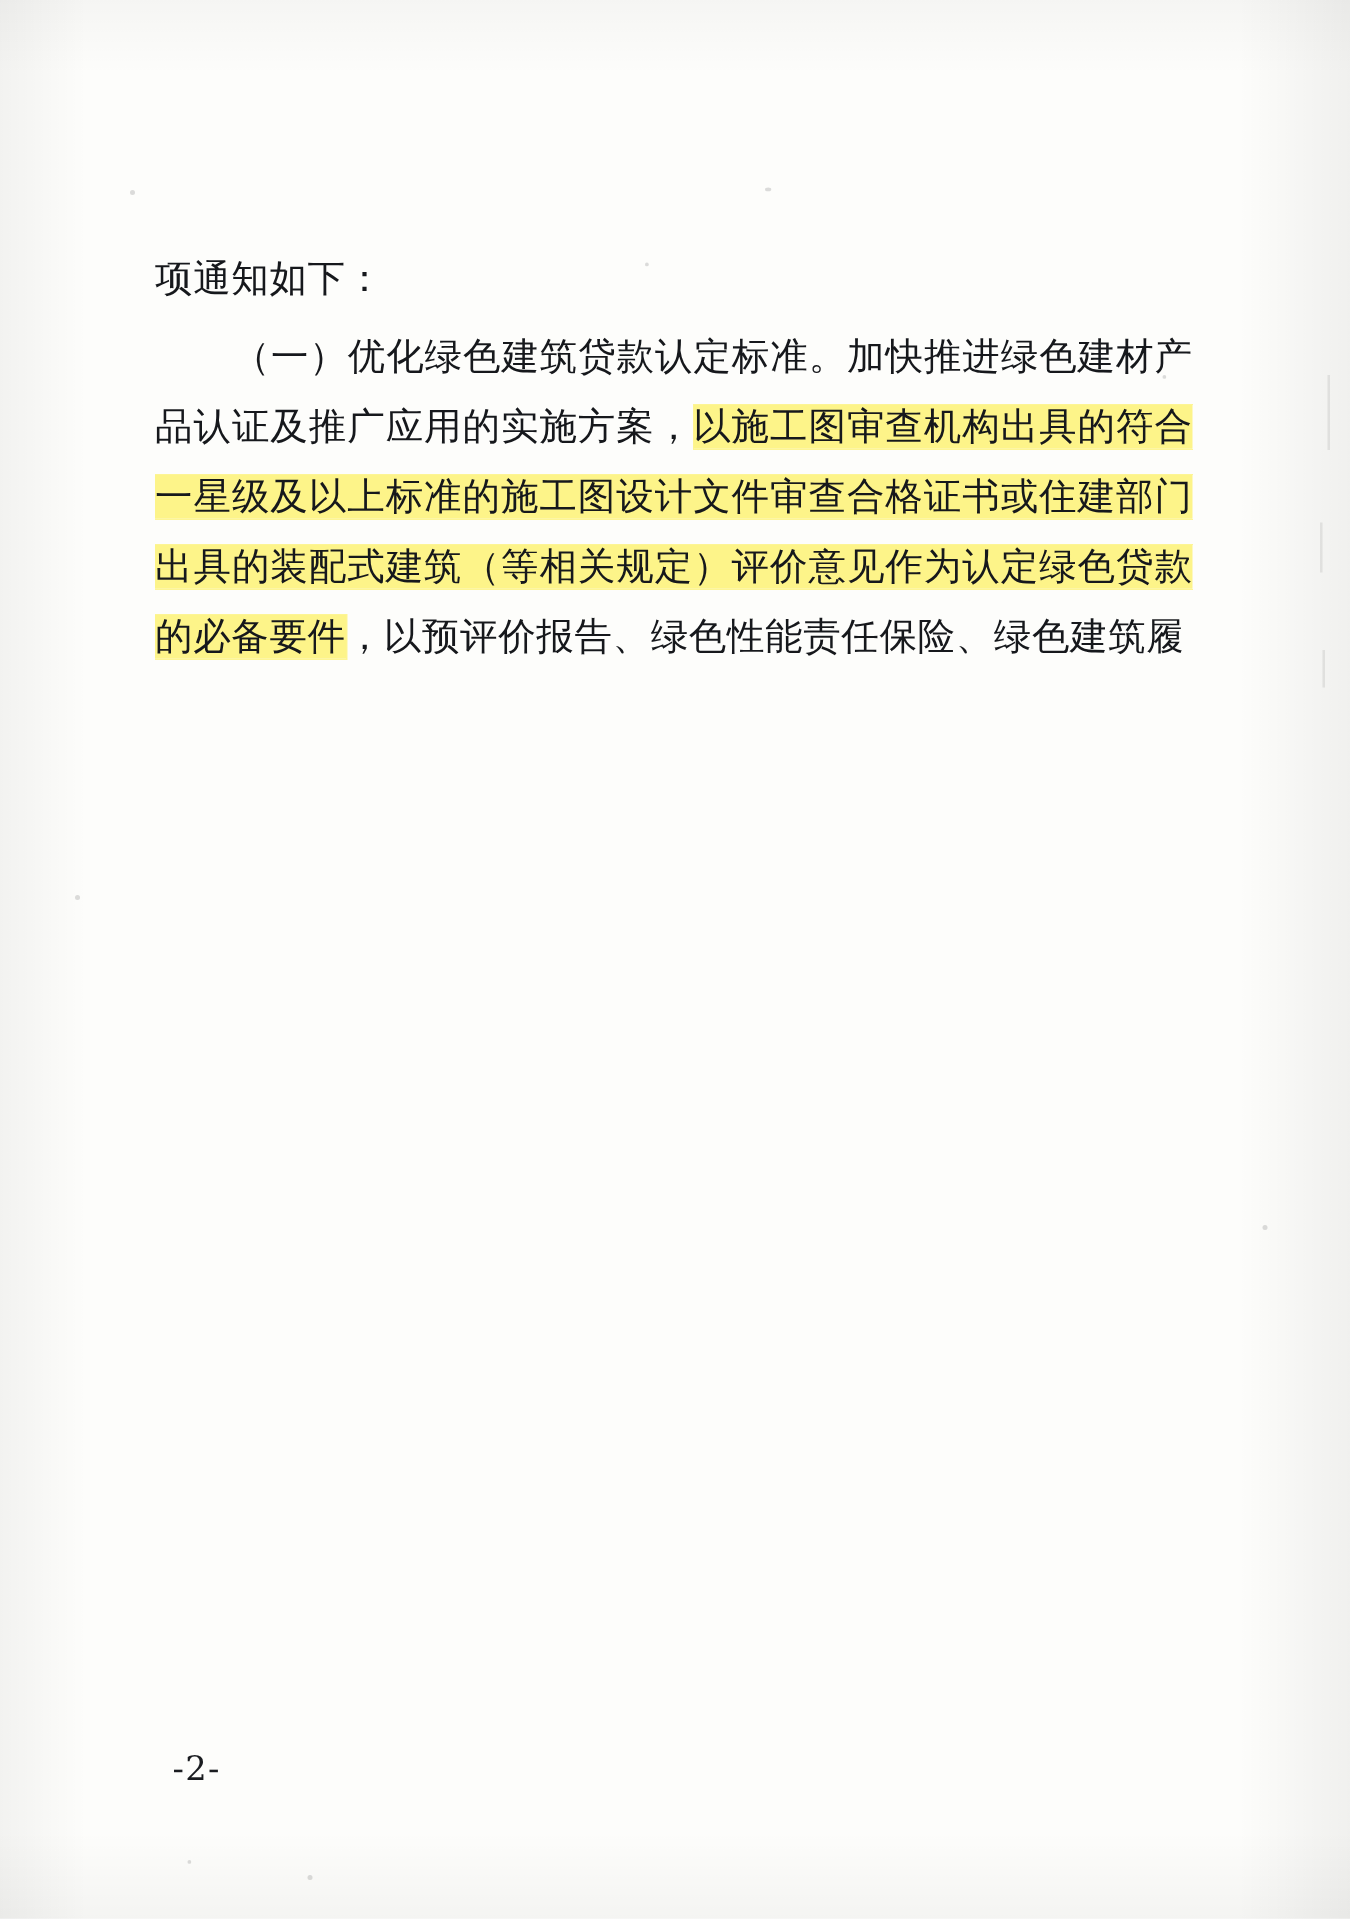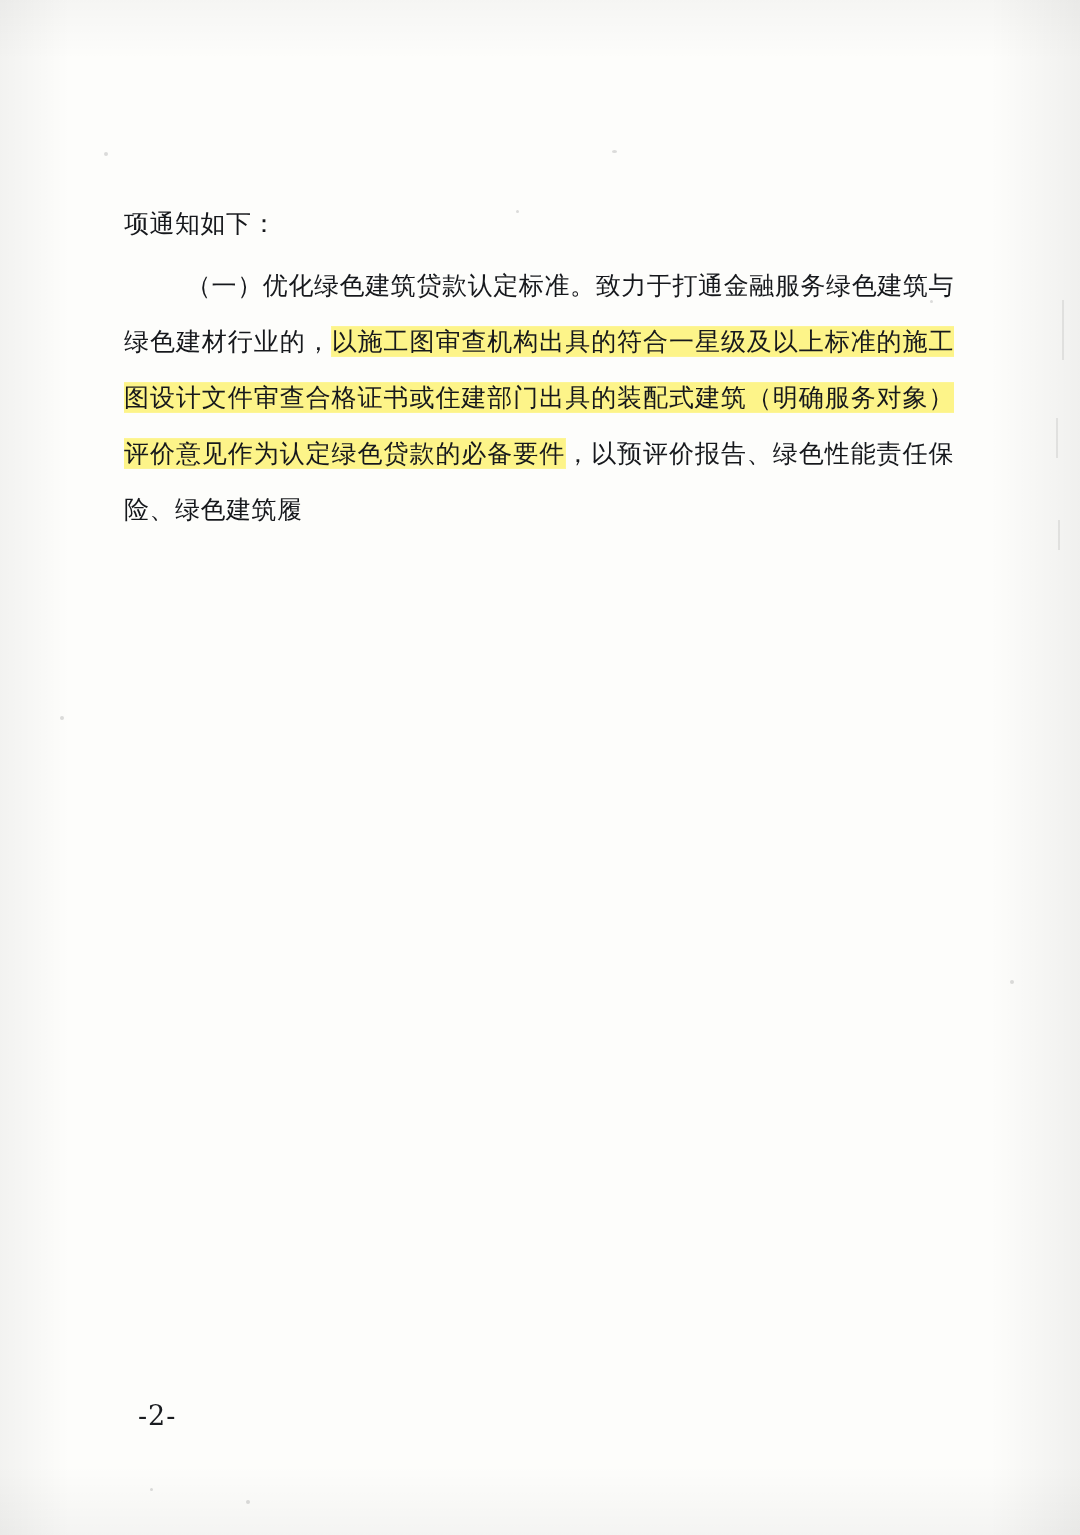--- a/index.html
+++ b/index.html
@@ -53,21 +53,21 @@
 
   .doc-body {
     position: absolute;
     left: 124px;
     top: 196px;
     width: 830px;
   }
 
   p.para {
     margin: 0 0 6px 0;
-    font-size: 25px;
+    font-size: 30px;
     line-height: 56px;
     letter-spacing: 0.5px;
     color: #16181c;
     text-align: justify;
     text-justify: inter-ideograph;
   }
   p.indent {
     text-indent: 62px;
   }
   p.heading {
@@ -129,19 +129,19 @@
 
   <div class="doc-body">
 
     <p class="para">项通知如下：</p>
 
 
 
 
 
 
-    <p class="para indent"><span>（一）优化绿色建筑贷款认定标准。致力于打通金融服务绿色建筑与绿色建材行业的，</span><span class="hl">以施工图审查机构出具的符合一星级及以上标准的施工图设计文件审查合格证书或住建部门出具的装配式建筑（明确服务对象）评价意见作为认定绿色贷款的必备要件</span><span>，以预评价报告、绿色性能责任保险、绿色建筑履</span></p>
+    <p class="para indent"><span>（一）优化绿色建筑贷款认定标准。加快推进绿色建材产品认证及推广应用的实施方案，</span><span class="hl">以施工图审查机构出具的符合一星级及以上标准的施工图设计文件审查合格证书或住建部门出具的装配式建筑（等相关规定）评价意见作为认定绿色贷款的必备要件</span><span>，以预评价报告、绿色性能责任保险、绿色建筑履</span></p>
 
   </div>
 
   <div class="page-number">-2-</div>
 
 </div>
 
 </body></html>

